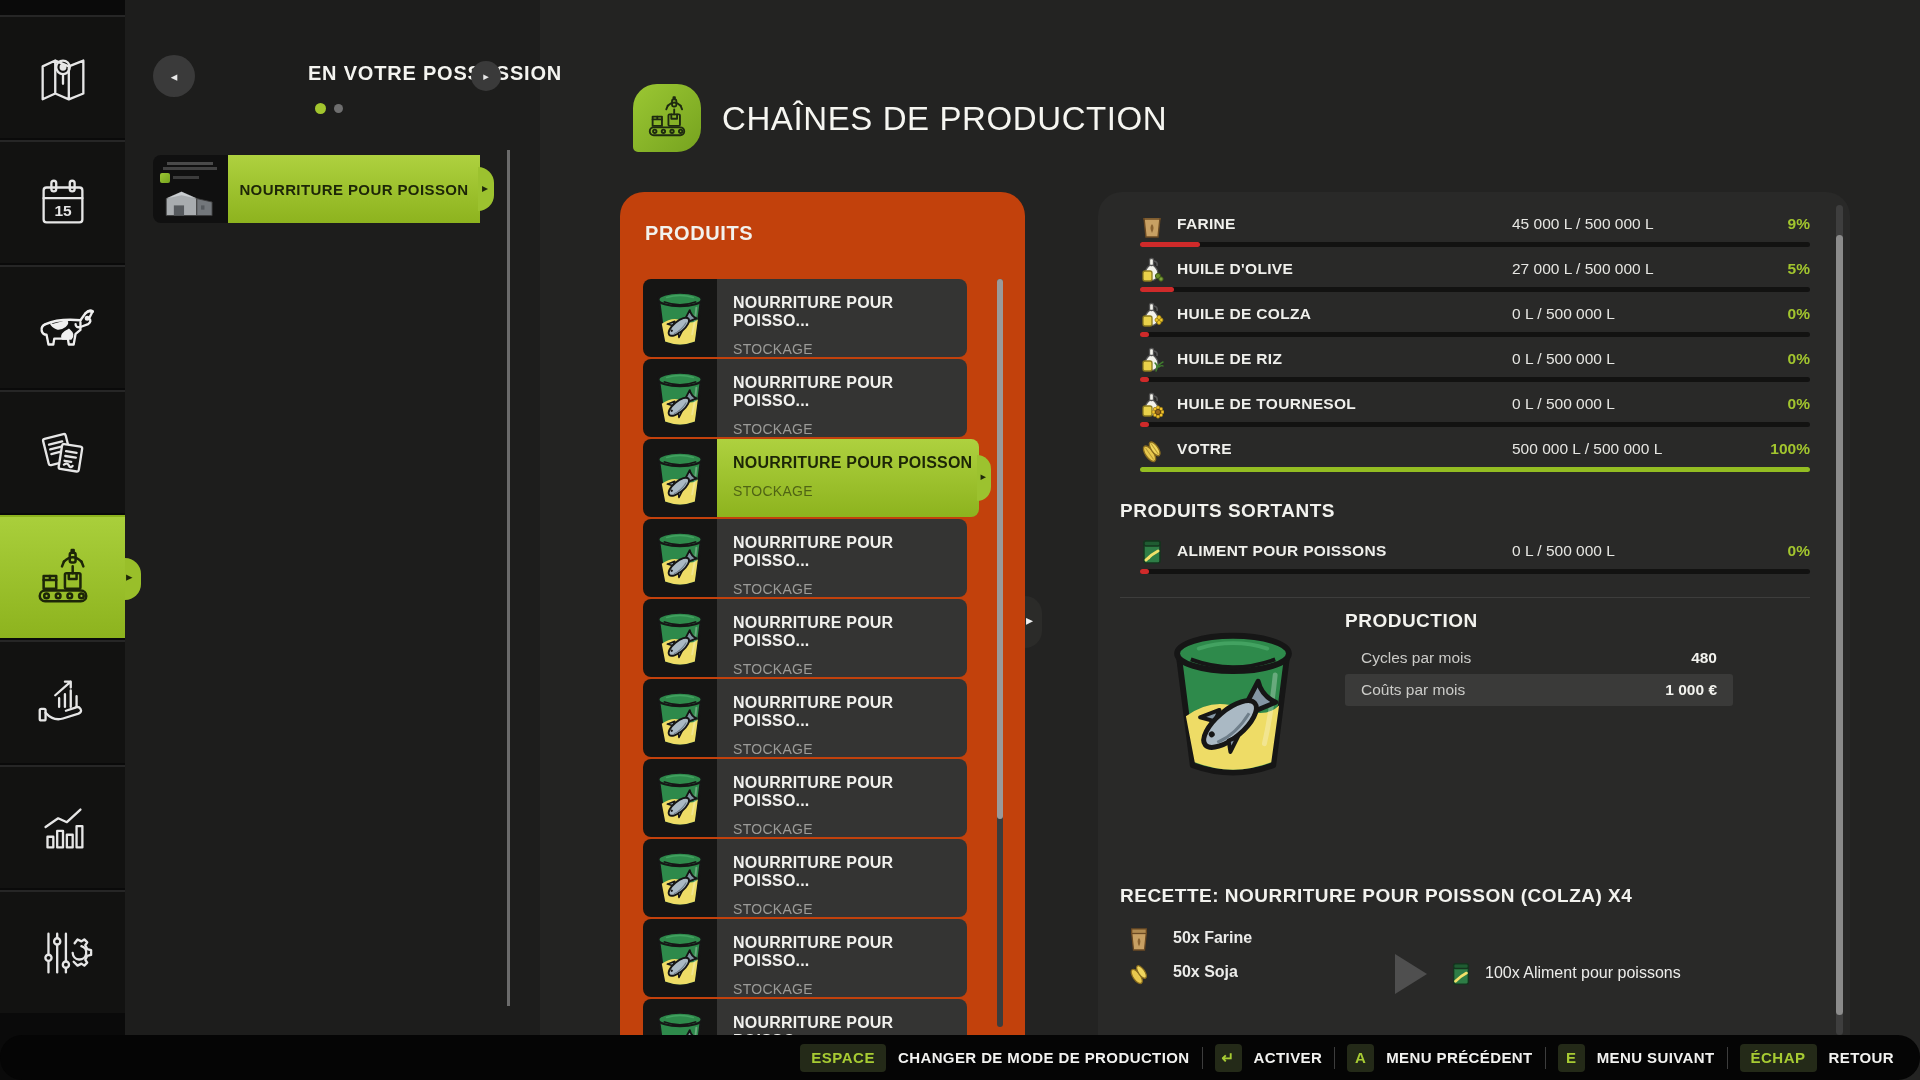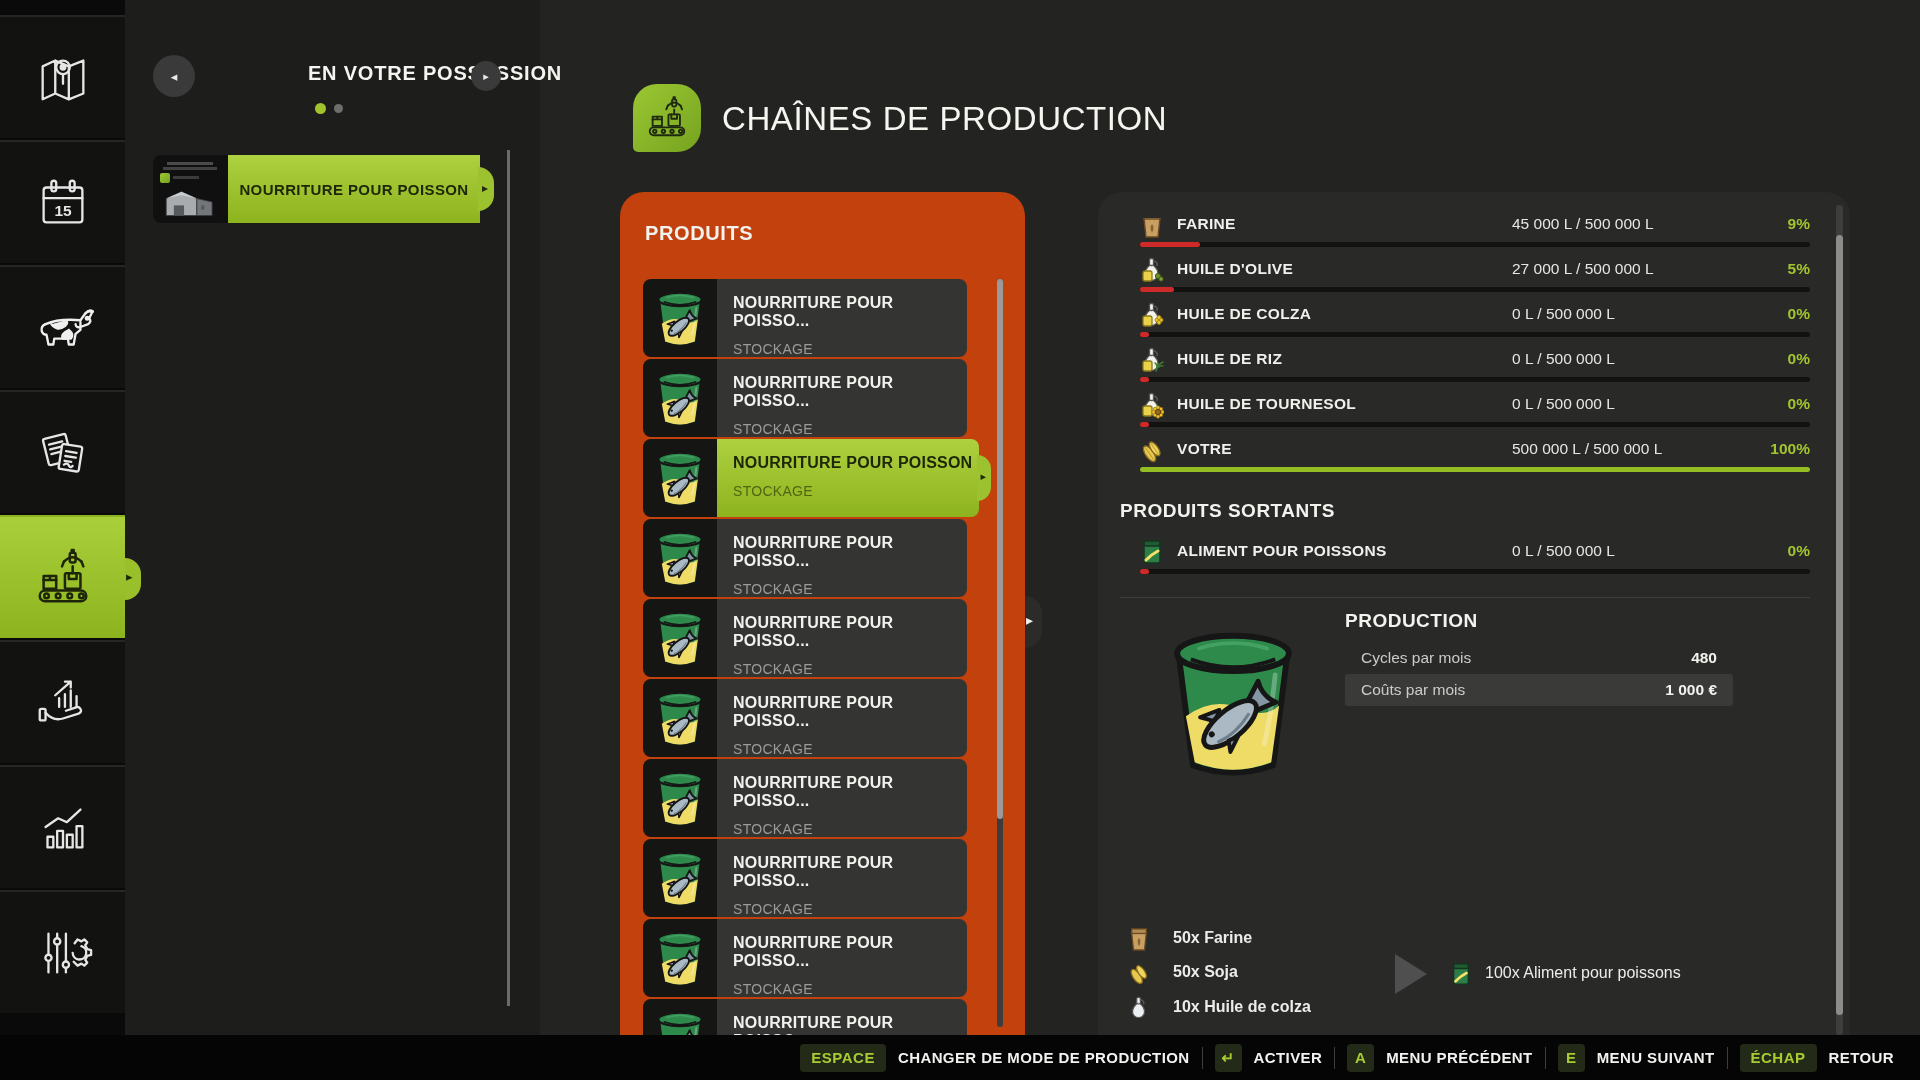--- a/index.html
+++ b/index.html
@@ -98,21 +98,21 @@
   #play-arrow { position:absolute; left:297px; top:762px; width:0; height:0;
                 border-left:32px solid #4f4f4f; border-top:20px solid transparent; border-bottom:20px solid transparent; }
   #out-row { position:absolute; left:352px; top:767px; height:30px; }
   #out-row .iicon { position:absolute; left:0; top:2px; width:22px; height:26px; }
   #out-row .itxt { position:absolute; left:35px; top:5px; color:#ececea; font-size:16px; white-space:nowrap; }
   #dscroll { position:absolute; left:738px; top:13px; width:7px; height:830px; background:#3e3e3e; border-radius:4px; }
   #dscroll .thumb { position:absolute; left:0; top:30px; width:7px; height:780px; background:#8c8c8c; border-radius:4px; }
 
   
   #footer { left:0; top:1035px; width:1920px; height:45px; background:#050505; z-index:10;
-            display:flex; align-items:center; justify-content:flex-end; padding-right:26px; gap:12px; }
+            display:flex; align-items:center; justify-content:flex-end; padding-right:26px; gap:12px;border-radius:22px; }
   .hint { display:flex; align-items:center; gap:12px; }
   .key { background:#242a18; color:#a7cb33; font-weight:700; font-size:15px; letter-spacing:.5px;
          border-radius:4px; height:28px; display:flex; align-items:center; padding:0 11px; }
   .key.square { width:27px; padding:0; justify-content:center; }
   .hint .hlabel { color:#f2f2f0; font-weight:700; font-size:15px; letter-spacing:.4px; white-space:nowrap; }
   .hsep { width:1px; height:22px; background:#3d3d3d; }
 </style>
 </head>
 <body>
 
@@ -536,45 +536,38 @@
     <div class="trow">
       <div class="tlabel">Cycles par mois</div>
       <div class="tval">480</div>
     </div>
     <div class="trow shade">
       <div class="tlabel">Coûts par mois</div>
       <div class="tval">1 000 €</div>
     </div>
   </div>
 
+  <div class="sec-title" style="top:693px">RECETTE: NOURRITURE POUR POISSON (COLZA) X4</div>
   <div class="ing-row" style="top:732px">
     <svg class="iicon" viewBox="0 0 24 28">
       <path d="M4 7 h16 l-2 19 h-12 Z" fill="#c8a063" stroke="#6b4a23" stroke-width="1.4"></path>
       <rect x="4" y="3" width="16" height="5" fill="#b08a50" stroke="#6b4a23" stroke-width="1.4"></rect>
       <path d="M12 13 q-3 3 0 9 q3 -6 0 -9" fill="#8a6230"></path>
     </svg>
     <div class="itxt">50x Farine</div>
   </div>
   <div class="ing-row" style="top:766px">
     <svg class="iicon" viewBox="0 0 24 28">
       <g transform="rotate(-35 12 16)">
         <ellipse cx="9" cy="16" rx="4" ry="9" fill="#e8c84e" stroke="#8a6d1e" stroke-width="1.4"></ellipse>
         <ellipse cx="16" cy="15" rx="3.4" ry="8" fill="#f0d65e" stroke="#8a6d1e" stroke-width="1.4"></ellipse>
       </g>
     </svg>
     <div class="itxt">50x Soja</div>
   </div>
-  <div class="ing-row" style="top:801px">
-    <svg class="iicon" viewBox="0 0 24 28">
-      <path d="M10 9 q-5 4 -5 9 a6.5 6.5 0 0 0 13 0 q0 -5 -5 -9" fill="#eceff1" stroke="#555" stroke-width="1.3"></path>
-      <rect x="9.5" y="2.5" width="4" height="7" rx="1.5" fill="#eceff1" stroke="#555" stroke-width="1.3"></rect>
-      <path d="M14 5 q4 1 3 5" fill="none" stroke="#555" stroke-width="1.6"></path>
-    </svg>
-    <div class="itxt">10x Huile de colza</div>
-  </div>
   <div id="play-arrow"></div>
   <div id="out-row">
     <svg class="iicon" viewBox="0 0 24 28">
       <rect x="4" y="3" width="16" height="22" rx="2" fill="#2e7d46" stroke="#15341e" stroke-width="1.5"></rect>
       <rect x="4" y="3" width="16" height="5" rx="2" fill="#1f5c32" stroke="#15341e" stroke-width="1.5"></rect>
       <path d="M6 22 q6 -6 12 -9" stroke="#f2e16a" stroke-width="3" fill="none" stroke-linecap="round"></path>
     </svg>
     <div class="itxt">100x Aliment pour poissons</div>
   </div>
 

